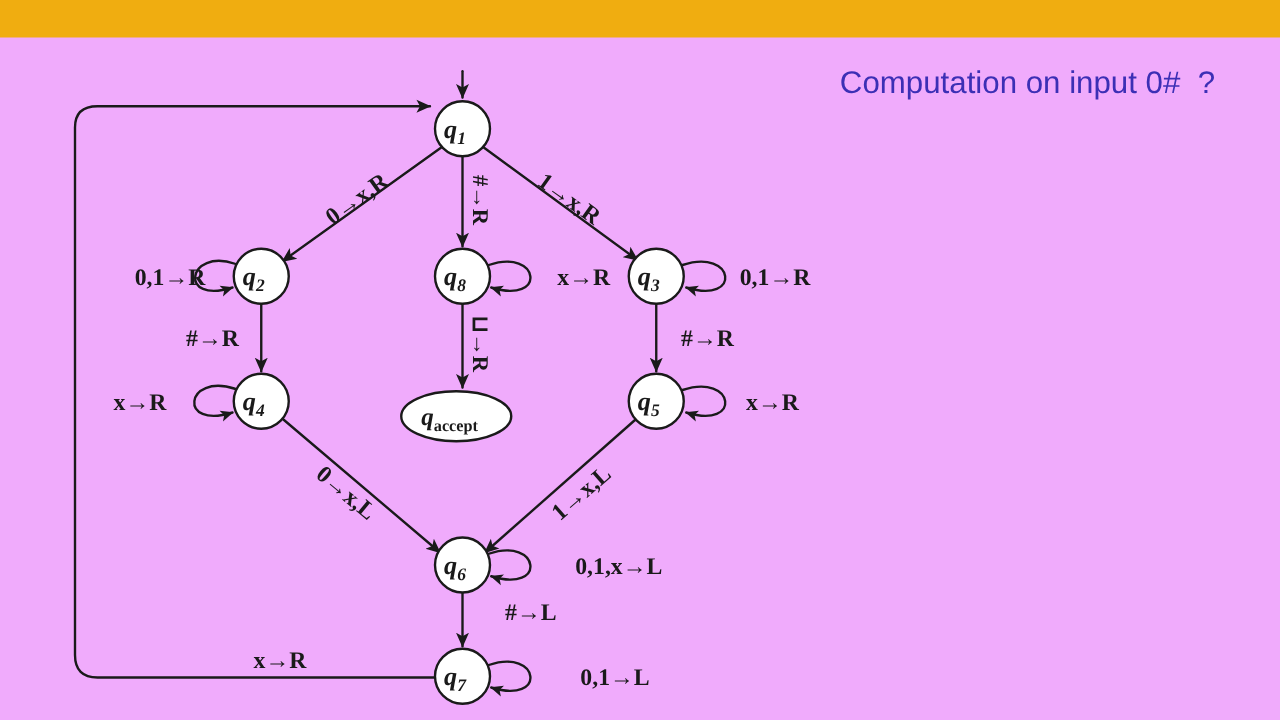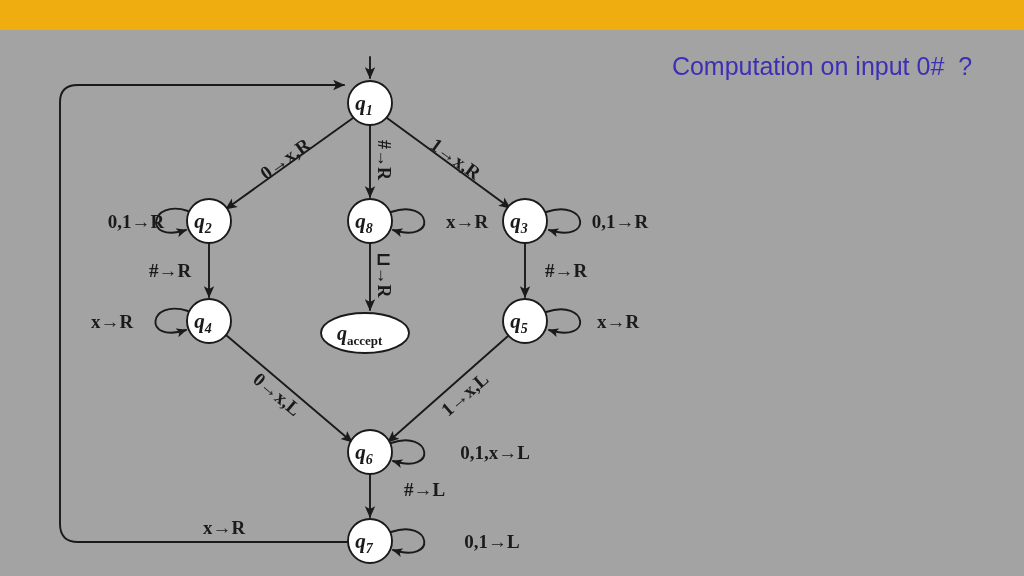--- a/index.html
+++ b/index.html
@@ -10,21 +10,21 @@
   body {
     width: 1024px;
     height: 576px;
     position: relative;
     overflow: hidden;
     font-family: "Liberation Sans", sans-serif;
   }
   #slide {
     position: absolute;
     inset: 0;
-    background: #a3a3a3;
+    background: #f0abfc;
   }
   #header-bar {
     position: absolute;
     left: 0;
     top: 0;
     width: 1024px;
     height: 30px;
     background: #f0ad10;
   }
   #slide-title {

